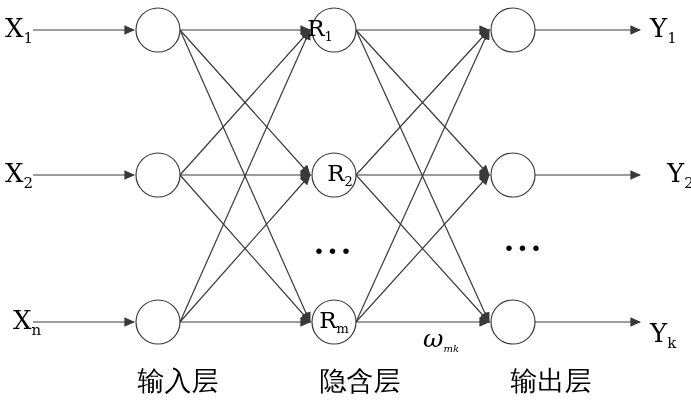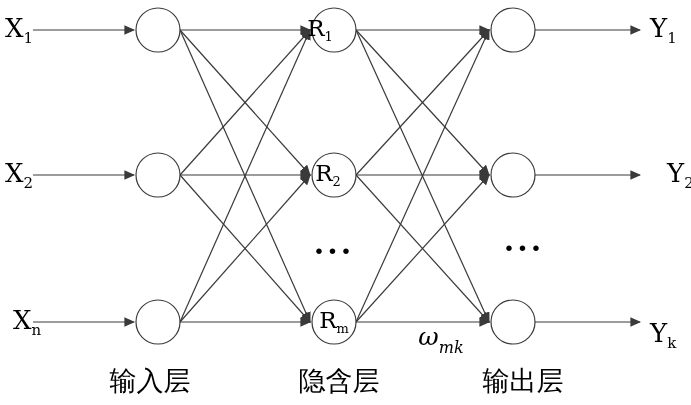--- a/index.html
+++ b/index.html
@@ -9,22 +9,22 @@
   }
   #net-svg{position:absolute;left:0;top:0;}
   .lbl{position:absolute;white-space:nowrap;line-height:1;}
   .var{font-size:26px;}
   .var .sub{font-size:15px;vertical-align:-0.40em;}
   .side{transform:translateY(-50%);}
   .node-lbl{font-size:23px;transform:translate(-50%,-50%);}
   .node-lbl .sub{font-size:13px;vertical-align:-0.40em;}
   .dots{font-size:30px;font-weight:bold;letter-spacing:3px;transform:translate(-50%,-50%);}
   .omega{font-size:25px;font-style:italic;transform:translate(-50%,-50%);}
-  .omega .sub{font-size:16px;vertical-align:-0.45em;}
-  .caption{font-size:27px;transform:translateX(-50%);font-family:"DejaVu Serif","Liberation Serif",serif;}
+  .omega .sub{font-size:10px;vertical-align:-0.45em;}
+  .caption{font-size:27px;transform:translateX(-50%);font-family:"DejaVu Serif","Liberation Serif",serif;margin-left:28px;}
 </style>
 </head>
 <body>
 
 <div id="stage">
   <svg id="net-svg" width="691" height="405">
       <defs>
         <marker id="arw" markerWidth="9" markerHeight="8" refX="8" refY="4" orient="auto">
           <path d="M0,0 L9,4 L0,8 Z" fill="#3a3a3a"></path>
         </marker>
@@ -70,21 +70,21 @@
   <div class="lbl var side" style="left:5px;top:175px">
     <span>X</span><span class="sub">2</span>
   </div>
   <div class="lbl var side" style="left:13px;top:322px">
     <span>X</span><span class="sub">n</span>
   </div>
 
   <div class="lbl node-lbl" style="left:320px;top:30px">
     <span>R</span><span class="sub">1</span>
   </div>
-  <div class="lbl node-lbl" style="left:328px;top:175px">
+  <div class="lbl node-lbl" style="left:340px;top:175px">
     <span>R</span><span class="sub">2</span>
   </div>
   <div class="lbl node-lbl" style="left:334px;top:322px">
     <span>R</span><span class="sub">m</span>
   </div>
 
   <div class="lbl var side" style="left:650px;top:30px">
     <span>Y</span><span class="sub">1</span>
   </div>
   <div class="lbl var side" style="left:667px;top:175px">
@@ -95,15 +95,15 @@
   </div>
 
   <div class="lbl dots" style="left:334px;top:244px">...</div>
   <div class="lbl dots" style="left:524px;top:241px">...</div>
 
   <div class="lbl omega" style="left:441px;top:340px">
     <span>ω</span><span class="sub">mk</span>
   </div>
 
   <div class="lbl caption" style="left:150px;top:367px">输入层</div>
-  <div class="lbl caption" style="left:339px;top:367px">隐含层</div>
+  <div class="lbl caption" style="left:332px;top:367px">隐含层</div>
   <div class="lbl caption" style="left:523px;top:367px">输出层</div>
 </div>
 
 </body></html>

